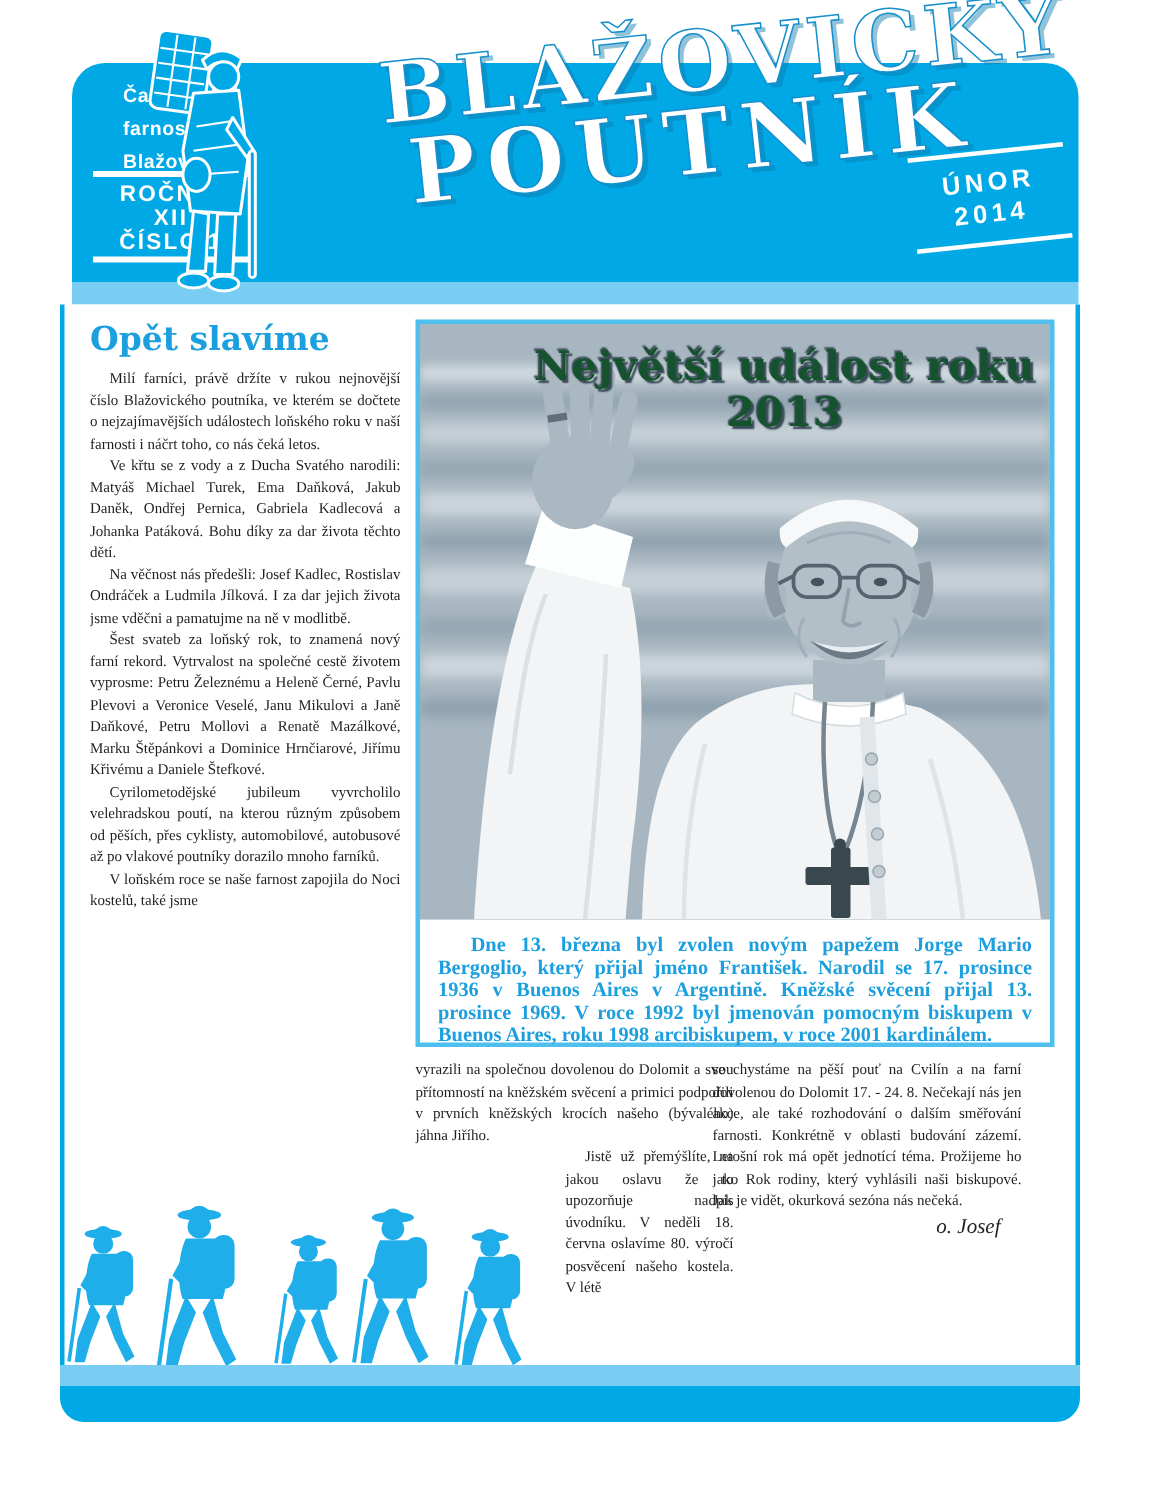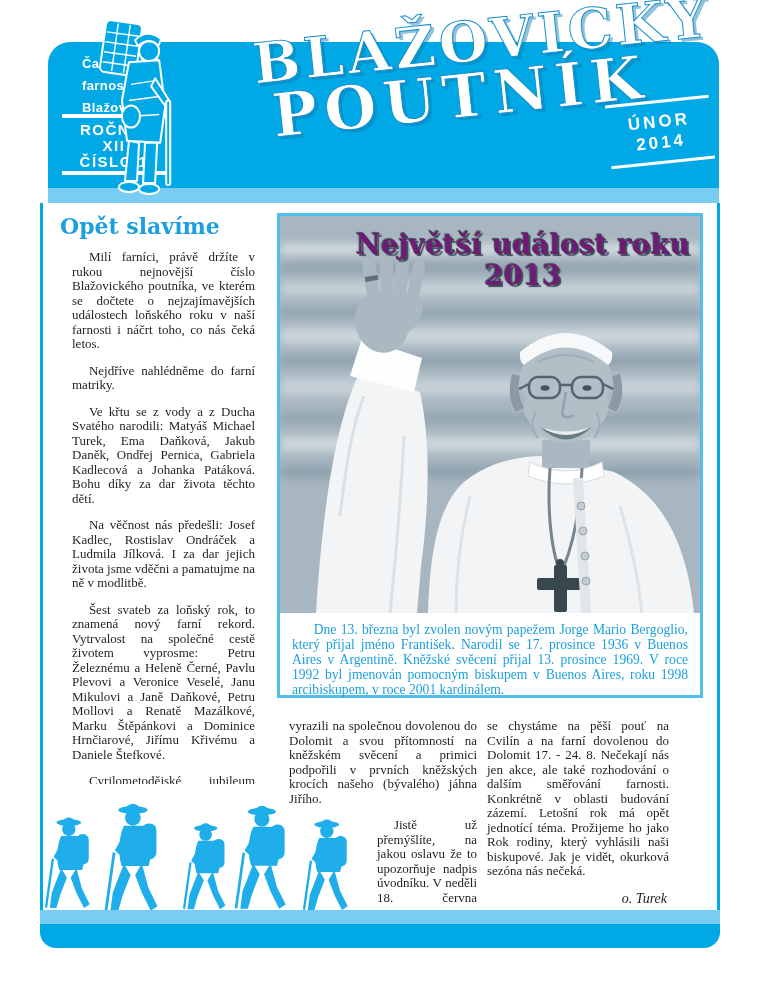--- a/index.html
+++ b/index.html
@@ -59,45 +59,45 @@
   }
   .footer-strip{position:absolute;left:40px;top:910px;width:680px;height:14px;background:var(--blue-light);}
   .footer-bar{position:absolute;left:40px;top:924px;width:680px;height:24px;background:var(--blue);border-radius:0 0 16px 16px;}
   
   .col-left{position:absolute;left:60px;top:214px;width:207px;height:570px;overflow:hidden;}
   .col-left h1{
     margin:0 0 8px 0;font-size:22px;line-height:1.1;color:var(--text-blue);
     font-family:"DejaVu Serif",serif;font-weight:bold;
   }
   .bodytext p{
-    margin:12px;font-size:13px;line-height:14.5px;text-align:justify;
+    margin:0;font-size:10px;line-height:14.5px;text-align:justify;
   }
   .bodytext p.ind{text-indent:1.3em;}
   .cols-bottom{position:absolute;top:707px;height:200px;overflow:hidden;}
   .col-mid{left:277px;width:212px;}
   .col-right{left:475px;width:206px;}
   .intrude{float:left;width:100px;height:130px;}
   .signature{
     display:block;text-align:right;padding-right:14px;margin-top:2px;
     font-style:italic;font-size:14px;
   }
   
   .photo-box{
     position:absolute;left:277px;top:213px;width:426px;height:485px;box-sizing:border-box;
     border:3px solid var(--photo-border);background:#fff;
   }
   .photo{position:relative;width:420px;height:397px;overflow:hidden;background:var(--photo-bg);}
   .photo-title{
     position:absolute;left:0;right:0;top:13px;text-align:center;padding-left:66px;
-    font-family:"DejaVu Serif",serif;font-weight:bold;font-size:27px;color:#701a75;
+    font-family:"DejaVu Serif",serif;font-weight:bold;font-size:27px;color:#14532d;
     text-shadow:2px 2px 1px #3a4c58, -1px -1px 1px #3a4c58;
     letter-spacing:.5px;z-index:2;
   }
   .caption{
-    padding:9px 12px 0 12px;color:var(--text-blue);font-weight:normal;
+    padding:9px 12px 0 12px;color:var(--text-blue);font-weight:bold;
     font-size:13.6px;line-height:15px;text-align:justify;text-indent:1.6em;margin:0;
   }
   .hikers{position:absolute;left:44px;top:797px;width:334px;height:115px;}
 </style>
 </head>
 <body>
 
 <div class="page">
 
   <div class="masthead"></div>
@@ -145,21 +145,20 @@
       <ellipse cx="42" cy="166" rx="10" ry="5"></ellipse>
       <ellipse cx="62" cy="168" rx="10" ry="5"></ellipse>
     </g>
   </svg>
 
   <div class="frame"></div>
 
   <div class="col-left bodytext">
     <h1>Opět slavíme</h1>
     <p class="ind">Milí farníci, právě držíte v rukou nejnovější číslo Blažovického poutníka, ve kterém se dočtete o nejzajímavějších událostech loňského roku v naší farnosti i náčrt toho, co nás čeká letos.</p>
-    <p class="ind">Nejdříve nahlédněme do farní matriky.</p>
     <p class="ind">Ve křtu se z vody a z Ducha Svatého narodili: Matyáš Michael Turek, Ema Daňková, Jakub Daněk, Ondřej Pernica, Gabriela Kadlecová a Johanka Patáková. Bohu díky za dar života těchto dětí.</p>
     <p class="ind">Na věčnost nás předešli: Josef Kadlec, Rostislav Ondráček a Ludmila Jílková. I za dar jejich života jsme vděčni a pamatujme na ně v modlitbě.</p>
     <p class="ind">Šest svateb za loňský rok, to znamená nový farní rekord. Vytrvalost na společné cestě životem vyprosme: Petru Železnému a Heleně Černé, Pavlu Plevovi a Veronice Veselé, Janu Mikulovi a Janě Daňkové, Petru Mollovi a Renatě Mazálkové, Marku Štěpánkovi a Dominice Hrnčiarové, Jiřímu Křivému a Daniele Štefkové.</p>
     <p class="ind">Cyrilometodějské jubileum vyvrcholilo velehradskou poutí, na kterou různým způsobem od pěších, přes cyklisty, automobilové, autobusové až po vlakové poutníky dorazilo mnoho farníků.</p>
     <p class="ind">V loňském roce se naše farnost zapojila do Noci kostelů, také jsme</p>
   </div>
 
   <div class="photo-box">
     <div class="photo">
       <div class="photo-title">Největší událost roku 2013</div>
@@ -245,21 +244,21 @@
   </div>
 
   <div class="cols-bottom col-mid bodytext" style="position:absolute;">
     <p>vyrazili na společnou dovolenou do Dolomit a svou přítomností na kněžském svěcení a primici podpořili v prvních kněžských krocích našeho (bývalého) jáhna Jiřího.</p>
     <div class="intrude"></div>
     <p class="ind">Jistě už přemýšlíte, na jakou oslavu že to upozorňuje nadpis úvodníku. V neděli 18. června oslavíme 80. výročí posvěcení našeho kostela. V létě</p>
   </div>
 
   <div class="cols-bottom col-right bodytext" style="position:absolute;">
     <p>se chystáme na pěší pouť na Cvilín a na farní dovolenou do Dolomit 17. - 24. 8. Nečekají nás jen akce, ale také rozhodování o dalším směřování farnosti. Konkrétně v oblasti budování zázemí. Letošní rok má opět jednotící téma. Prožijeme ho jako Rok rodiny, který vyhlásili naši biskupové. Jak je vidět, okurková sezóna nás nečeká.</p>
-    <span class="signature">o. Turek</span>
+    <span class="signature">o. Josef</span>
   </div>
 
   <svg class="hikers" viewBox="0 0 334 115">
     <defs>
       <g id="hiker" fill="#1FAEE9">
         <ellipse cx="24" cy="8" rx="13" ry="3.5"></ellipse>
         <path d="M16,8 Q24,-3 32,8 Z"></path>
         <circle cx="24" cy="15" r="7"></circle>
         <path d="M16,22 C12,30 10,46 14,58 L38,58 C42,44 42,30 36,22 Z"></path>
         <rect x="32" y="20" width="13" height="32" rx="6"></rect>

